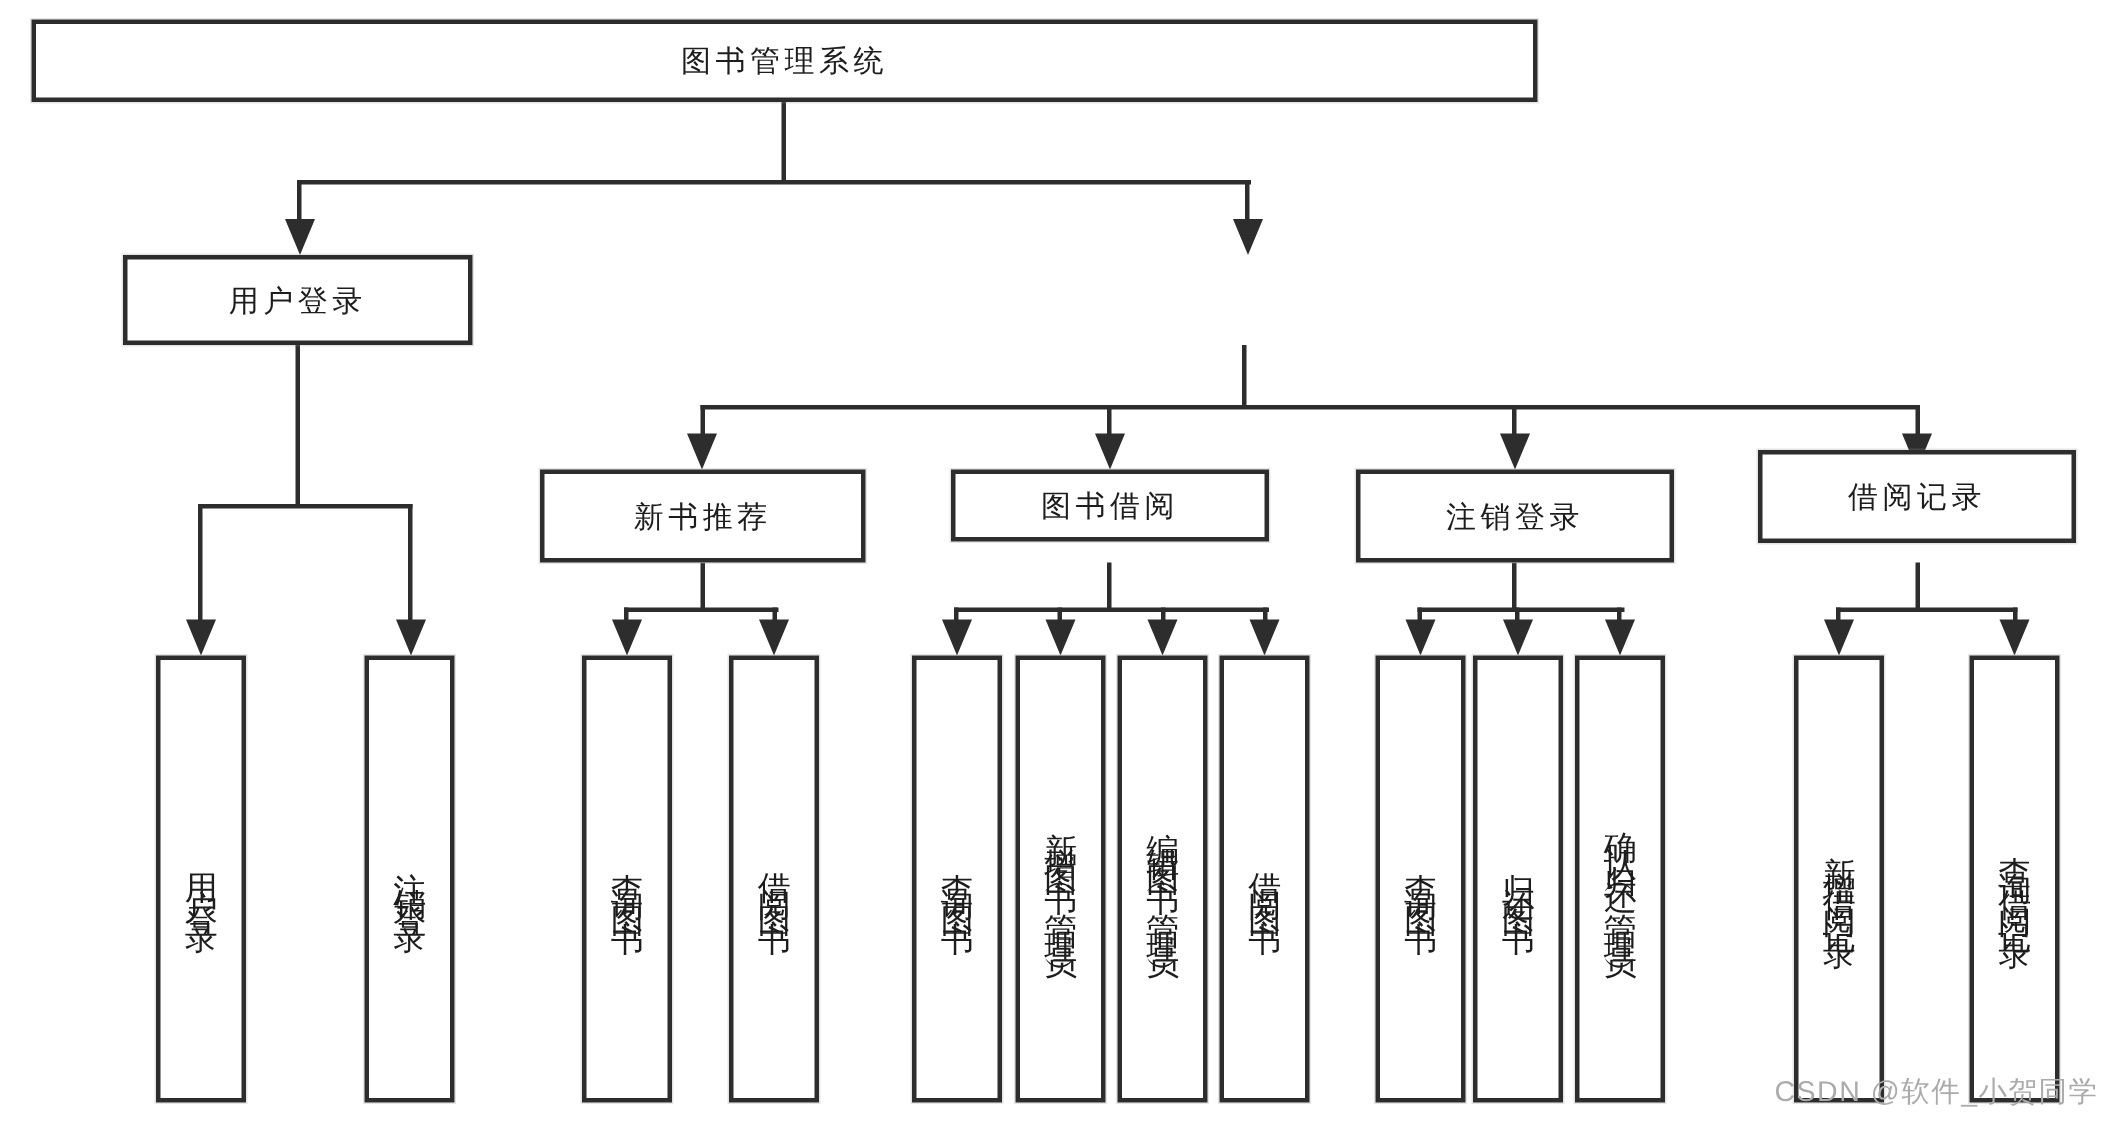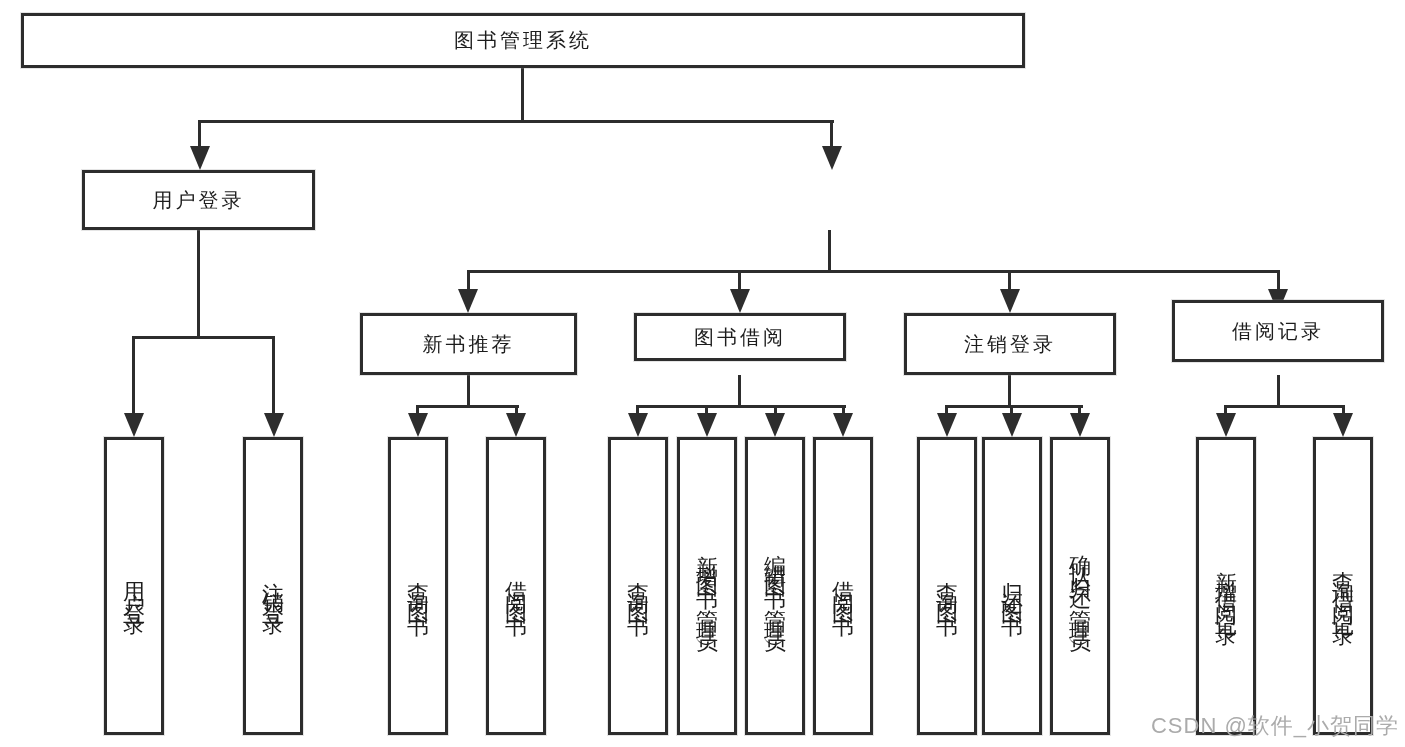--- a/index.html
+++ b/index.html
@@ -23,21 +23,21 @@
   .vl,.hl{position:absolute;background:var(--line);}
   .vl{width:3px;}
   .hl{height:3px;}
   .ah{ 
     position:absolute;width:0;height:0;
     border-style:solid;border-color:transparent;
     border-width:24px 10px 0 10px;border-top-color:var(--line);
   }
   #watermark{
     position:absolute;right:6px;bottom:6px;
-    font-size:22px;letter-spacing:1px;color:var(--watermark);white-space:nowrap;
+    font-size:19px;letter-spacing:1px;color:var(--watermark);white-space:nowrap;
   }
 </style>
 </head>
 <body>
 
 <div id="canvas">
 
   <div>
     <div class="vl" style="left:521px;top:68px;height:54px"></div>
     <div class="hl" style="left:198px;top:120px;width:636px"></div>

